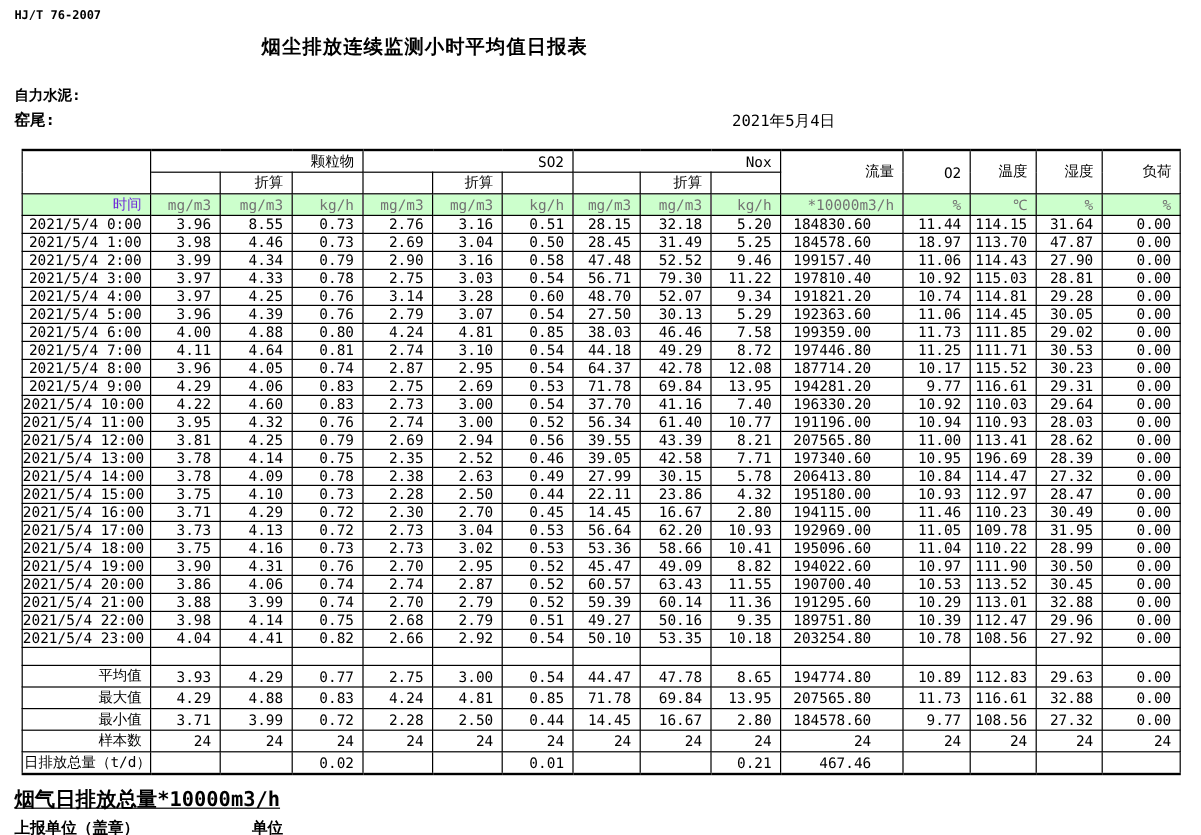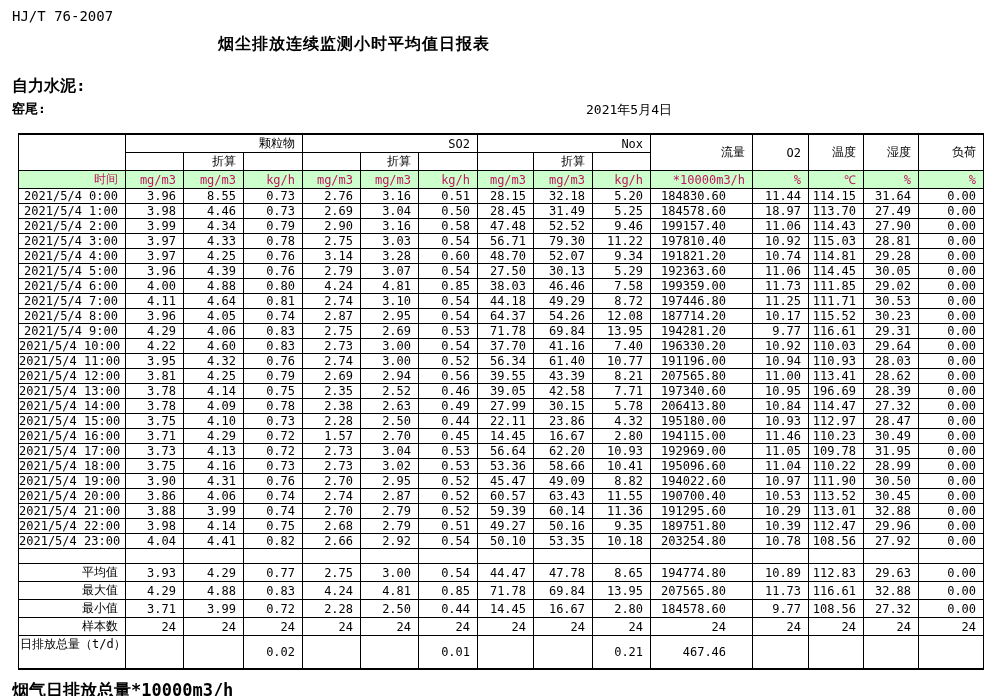--- a/index.html
+++ b/index.html
@@ -2,40 +2,40 @@
 <html><head>
 <meta charset="utf-8">
 <style>
   * { box-sizing: border-box; }
   html,body { margin:0; padding:0; }
   body {
     width:1001px; height:696px; background:#ffffff; color:#000;
     font-family:"DejaVu Sans Mono","Liberation Sans",monospace;
     overflow:hidden;
   }
-  .std       { font-weight:normal; font-size:14px; margin:8px 0 0 12px; white-space:nowrap; }
+  .std       { font-weight:bold; font-size:10px; margin:8px 0 0 12px; white-space:nowrap; }
   .title     { font-weight:bold; font-size:16px; margin:10px 16px 0 218px; white-space:nowrap; letter-spacing:1px; }
-  .company   { font-weight:bold; font-size:16px; margin:21px 0 0 12px; white-space:nowrap; }
+  .company   { font-weight:bold; font-size:12px; margin:21px 0 0 12px; white-space:nowrap; }
   .loc-line  { position:relative; font-weight:bold; font-size:13px; margin:3px 0 0 12px; height:17px; white-space:nowrap; }
-  .date      { position:absolute; left:574px; top:1px; font-weight:normal; font-size:13px; }
+  .date      { position:absolute; left:598px; top:1px; font-weight:normal; font-size:13px; }
 
   table.report { margin:16px 12px 0 18px; border-collapse:collapse; table-layout:fixed; width:965px; }
   table.report td {
     border:1px solid #000; font-size:12px; height:15px;
     padding:0 7px 0 0; text-align:right; white-space:nowrap; overflow:hidden;
   }
   thead td { text-align:center; padding:0; }
   thead tr.h1 td, thead tr.h2 td { height:13px; }
   thead tr.h1 td { border-top:2px solid #000; }
-  thead tr.green td { height:16px; background:#ccffcc; color:#be185d; }
-  thead tr.green td.time { color:#be185d; }
+  thead tr.green td { height:16px; background:#ccffcc; color:#737373; }
+  thead tr.green td.time { color:#6d28d9; }
   tbody td:nth-child(11) { padding-right:26px; }
   tbody tr.blank td { height:15px; }
   tbody tr.total td { border-bottom:2px solid #000; }
-  tbody tr.total td.time { text-align:right; padding:0 0 15px 1px; }
+  tbody tr.total td.time { text-align:right; padding:0 0 0 1px; }
 
   .f1 { font-weight:bold; font-size:17px; margin:9px 0 0 12px; white-space:nowrap;text-decoration:underline; }
   .f2 { position:relative; font-weight:bold; font-size:13px; margin:3px 0 0 12px; height:17px; white-space:nowrap; }
   .f2 .unit { position:absolute; left:198px; top:0; }
 </style>
 </head>
 <body>
 
 <div class="std">HJ/T  76-2007</div>
 <div class="title">烟尘排放连续监测小时平均值日报表</div>
@@ -129,21 +129,21 @@
         <td>0.73</td>
         <td>2.69</td>
         <td>3.04</td>
         <td>0.50</td>
         <td>28.45</td>
         <td>31.49</td>
         <td>5.25</td>
         <td>184578.60</td>
         <td>18.97</td>
         <td>113.70</td>
-        <td>27.49</td>
+        <td>47.87</td>
         <td>0.00</td>
       </tr>
       <tr>
         <td class="time">2021/5/4 2:00</td>
         <td>3.99</td>
         <td>4.34</td>
         <td>0.79</td>
         <td>2.90</td>
         <td>3.16</td>
         <td>0.58</td>
@@ -243,21 +243,21 @@
       </tr>
       <tr>
         <td class="time">2021/5/4 8:00</td>
         <td>3.96</td>
         <td>4.05</td>
         <td>0.74</td>
         <td>2.87</td>
         <td>2.95</td>
         <td>0.54</td>
         <td>64.37</td>
-        <td>54.26</td>
+        <td>42.78</td>
         <td>12.08</td>
         <td>187714.20</td>
         <td>10.17</td>
         <td>115.52</td>
         <td>30.23</td>
         <td>0.00</td>
       </tr>
       <tr>
         <td class="time">2021/5/4 9:00</td>
         <td>4.29</td>
@@ -375,21 +375,21 @@
         <td>10.93</td>
         <td>112.97</td>
         <td>28.47</td>
         <td>0.00</td>
       </tr>
       <tr>
         <td class="time">2021/5/4 16:00</td>
         <td>3.71</td>
         <td>4.29</td>
         <td>0.72</td>
-        <td>1.57</td>
+        <td>2.30</td>
         <td>2.70</td>
         <td>0.45</td>
         <td>14.45</td>
         <td>16.67</td>
         <td>2.80</td>
         <td>194115.00</td>
         <td>11.46</td>
         <td>110.23</td>
         <td>30.49</td>
         <td>0.00</td>

